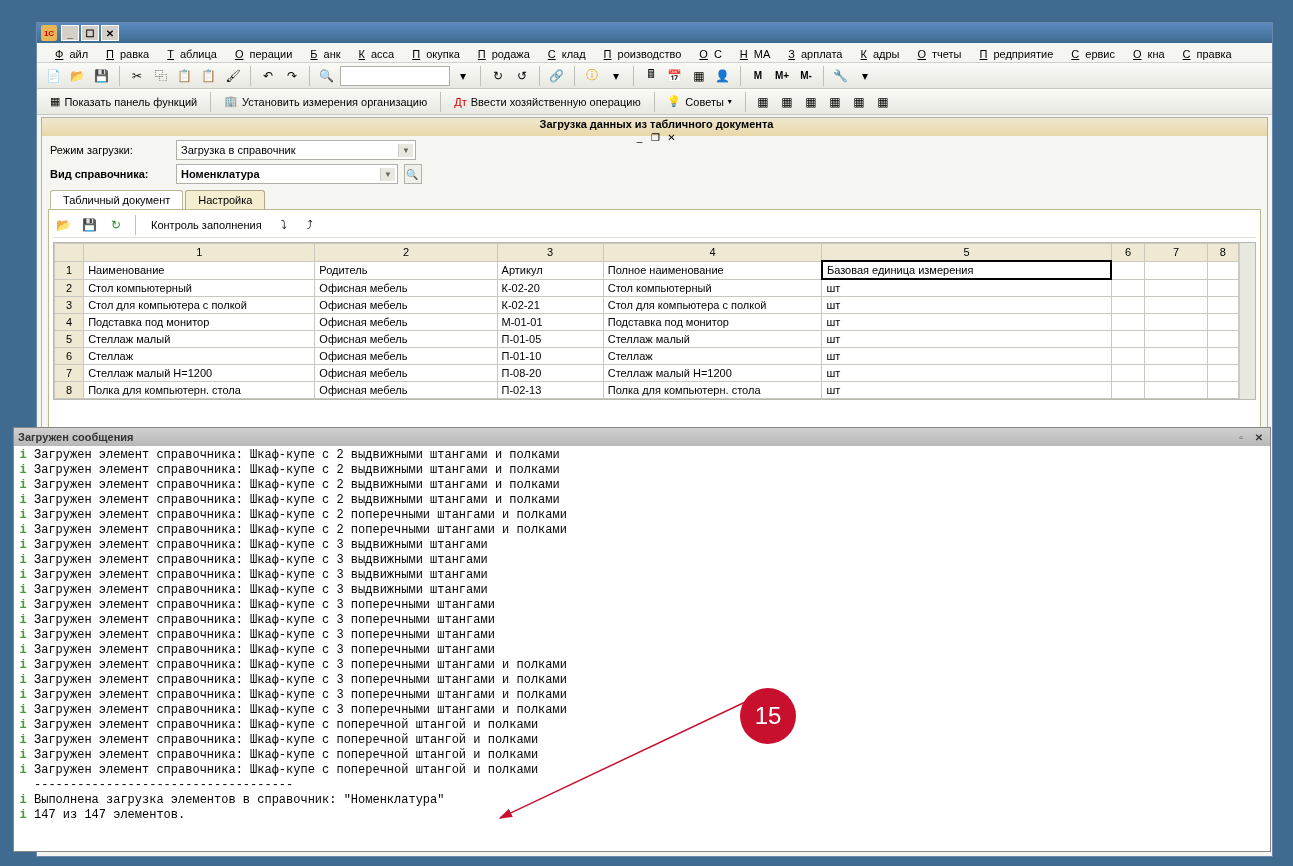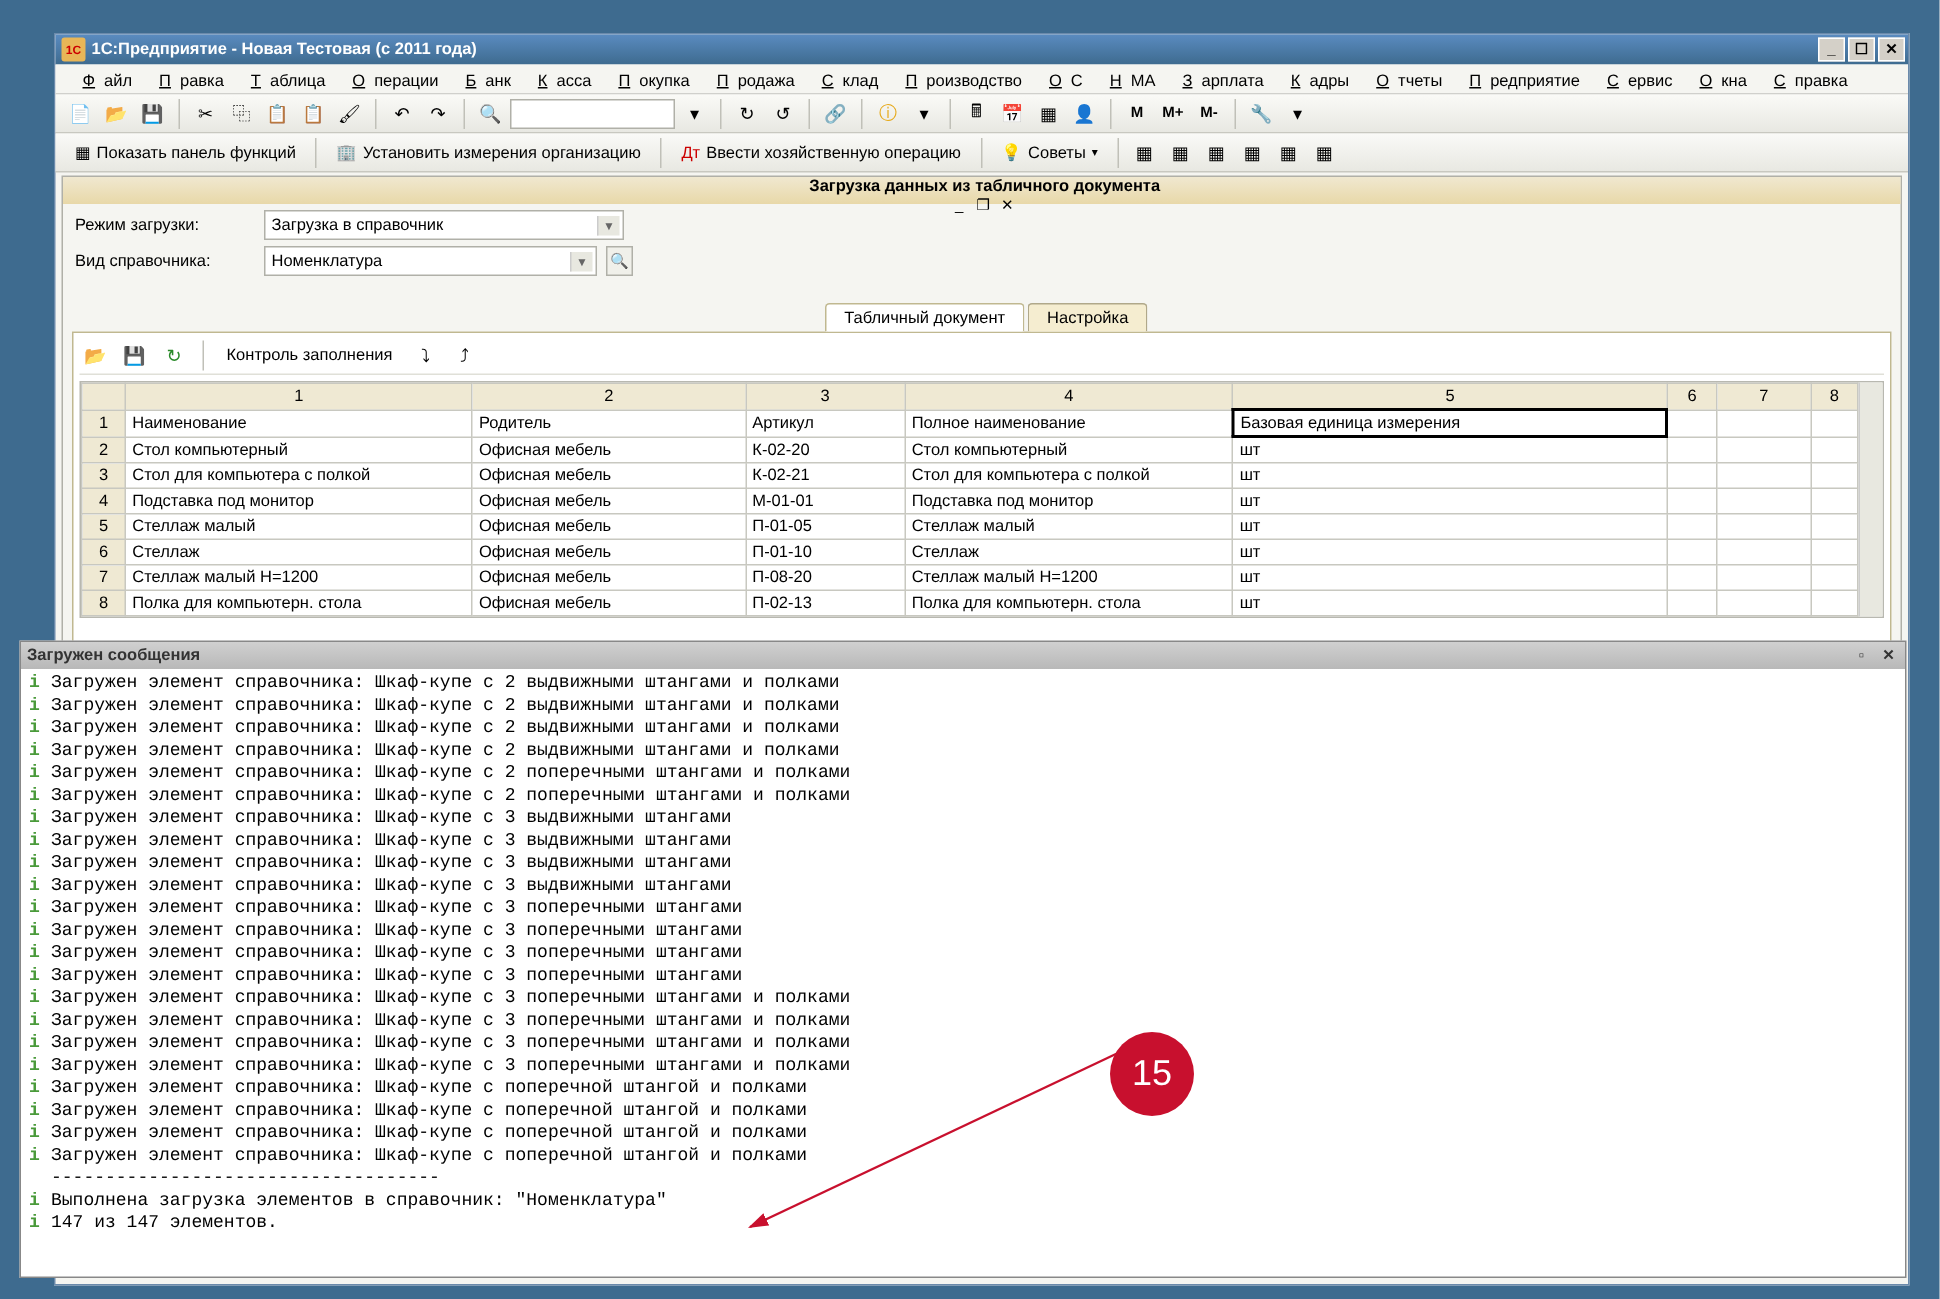--- a/index.html
+++ b/index.html
@@ -30,21 +30,21 @@
 .subwin-titlebar .sw-text { flex: 1; font-weight: bold; }
 .subwin-btns { display: flex; padding-right:2px; }
 .sw-btn { width: 16px; height: 14px; display: flex; align-items: center; justify-content: center; cursor: pointer; font-size:10px; }
 
 .form-row { display: flex; align-items: center; padding: 4px 8px; gap: 6px; }
 .form-label { width: 120px; }
 .form-select { flex:0 0 240px; height: 20px; border: 1px solid #b0b0a8; background: #fff; display:flex; align-items:center; padding:0 4px; position:relative; }
 .form-select::after { content:"▼"; position:absolute; right:2px; font-size:8px; color:#666; background:#e8e8e0; padding:2px 3px; border-left:1px solid #ccc; }
 .mag-btn { width:18px; height:20px; border:1px solid #b0b0a8; background:#f0f0ea; display:flex;align-items:center;justify-content:center; cursor:pointer; font-size:10px; }
 
-.tabs { display:flex; padding-left:8px; margin-top:14px;justify-content:center; }
+.tabs { display:flex; padding-left:8px; margin-top:2px; }
 .tab { padding: 3px 12px 3px 12px; border:1px solid #b0a88a; border-bottom:none; background:#f5edd0; cursor:pointer; border-radius:3px 3px 0 0; margin-right:2px; }
 .tab.active { background:#fff; border-color:#c0b890; }
 
 .tab-content { border:1px solid #c0b890; margin:0 6px; background:#fff; padding:4px; height:240px; overflow:hidden; }
 .inner-toolbar { height:24px; display:flex; align-items:center; gap:4px; border-bottom:1px solid #e0e0d8; padding-bottom:2px; }
 
 .grid { border:1px solid #b8b8b0; margin-top:4px; position:relative; }
 .grid-wrapper { display:flex; }
 .grid-main { flex:1; }
 .grid-scroller { width:16px; background:#e8e8e0; border-left:1px solid #ccc; }
@@ -67,21 +67,20 @@
 .annotation-arrow { position:absolute; left:490px; top:688px; z-index:99; }
 .u { text-decoration: underline; }
 </style>
 </head>
 <body>
 
 <div class="main-window">
 
   <div class="titlebar">
     <div class="titlebar-icon">1C</div>
-    <div class="titlebar-text">1С:Предприятие - Новая Тестовая (с 2011 года)</div>
     <div class="titlebar-btns">
       <div class="titlebar-btn">_</div>
       <div class="titlebar-btn">☐</div>
       <div class="titlebar-btn">✕</div>
     </div>
   </div>
 
   <div class="menubar" id="menubar">
       <span><span class="u">Ф</span>айл</span>
       <span><span class="u">П</span>равка</span>
@@ -183,21 +182,21 @@
         <div class="sw-btn">✕</div>
       </div>
     </div>
 
     <div class="form-row">
       <div class="form-label">Режим загрузки:</div>
       <div class="form-select">
           <span>Загрузка в справочник</span>
         </div>
     </div>
-    <div class="form-row" style="padding-top:0;">
+    <div class="form-row" style="padding-top:0;font-weight:bold;">
       <div class="form-label">Вид справочника:</div>
       <div class="form-select" style="flex:0 0 222px;">
           <span>Номенклатура</span>
         </div>
       <div class="mag-btn">🔍</div>
     </div>
 
     <div class="tabs">
       <div class="tab active">Табличный документ</div>
       <div class="tab">Настройка</div>

